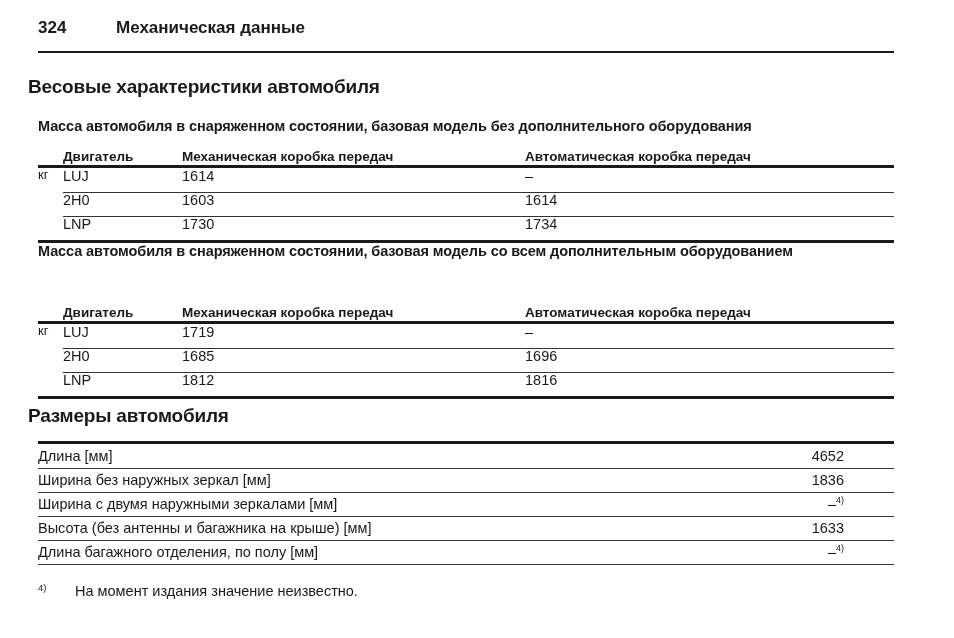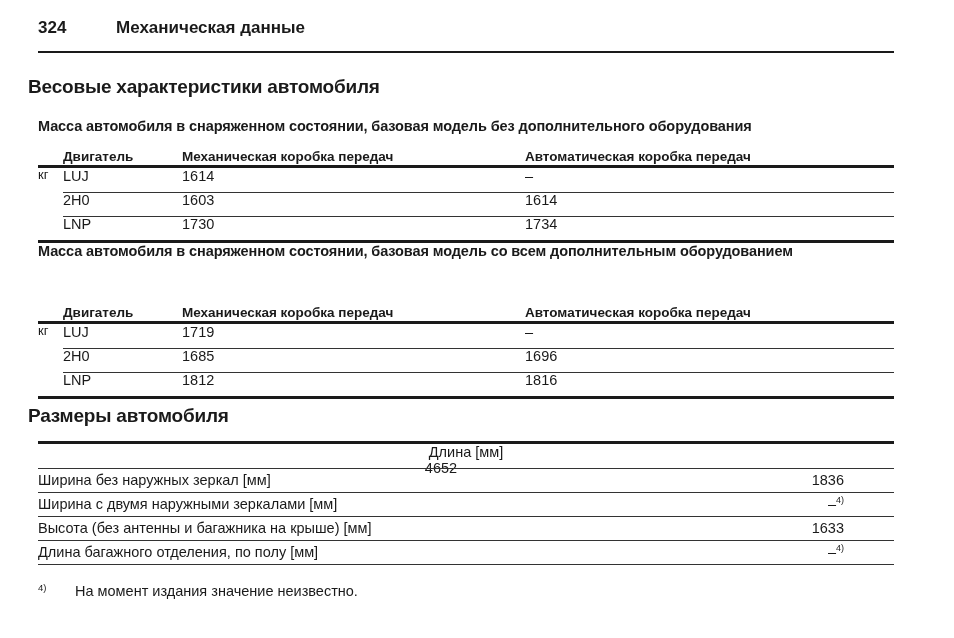--- a/index.html
+++ b/index.html
@@ -259,21 +259,21 @@
       <div class="c3">1816</div>
     </div>
     <div class="rule-thick" style="top:96px;"></div>
   </div>
 
   <div class="section-title" id="sec-dims">Размеры автомобиля</div>
 
   <div class="dtable">
     <div class="rule-thick" style="top:0px;"></div>
 
-    <div class="drow" style="margin-top:3px;flex-direction:column;">
+    <div class="drow" style="margin-top:3px;">
       <div class="dlabel">Длина [мм]</div>
       <div class="dvalue"><span>4652</span><sup></sup></div>
     </div>
     <div class="rule-thin" style="top:27px;"></div>
 
     <div class="drow">
       <div class="dlabel">Ширина без наружных зеркал [мм]</div>
       <div class="dvalue"><span>1836</span><sup></sup></div>
     </div>
     <div class="rule-thin" style="top:51px;"></div>

